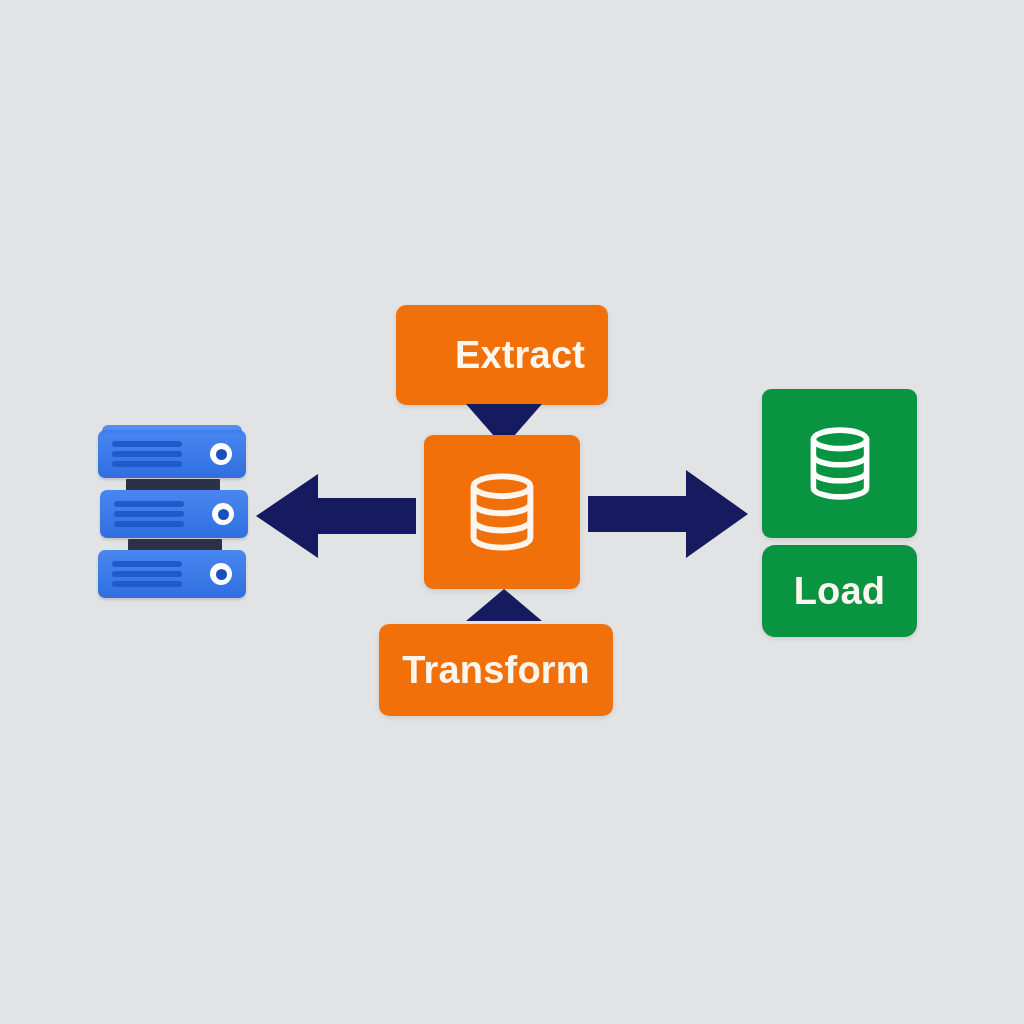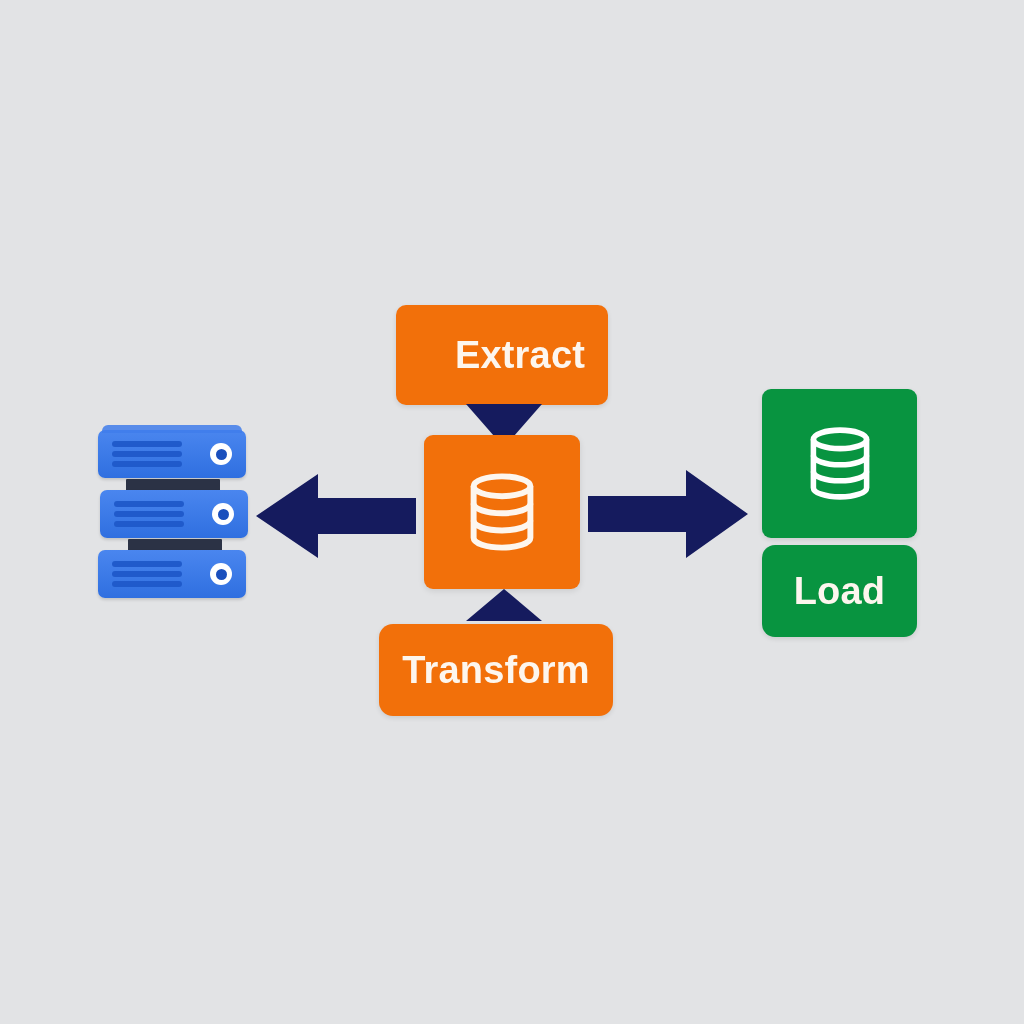--- a/index.html
+++ b/index.html
@@ -36,21 +36,21 @@
     color: #fdf6ee;
     font-weight: bold;
     letter-spacing: 0.2px;
     line-height: 1;
     white-space: nowrap;
   }
 
   #extract-box  { left: 396px; top: 305px;  width: 212px; height: 100px; padding-left: 36px; }
   #extract-box .stage-label { font-size: 38px; }
 
-  #transform-box { left: 379px; top: 624px; width: 234px; height: 92px; border-radius: 14px; }
+  #transform-box { left: 379px; top: 624px; width: 234px; height: 92px; }
   #transform-box .stage-label { font-size: 38px; }
 
   
   #hub-box {
     left: 424px; top: 435px; width: 156px; height: 154px;
     background: #f2700a;
     border-radius: 9px;
     display: flex; align-items: center; justify-content: center;
     box-shadow: 0 2px 6px rgba(0,0,0,0.10);
   }

